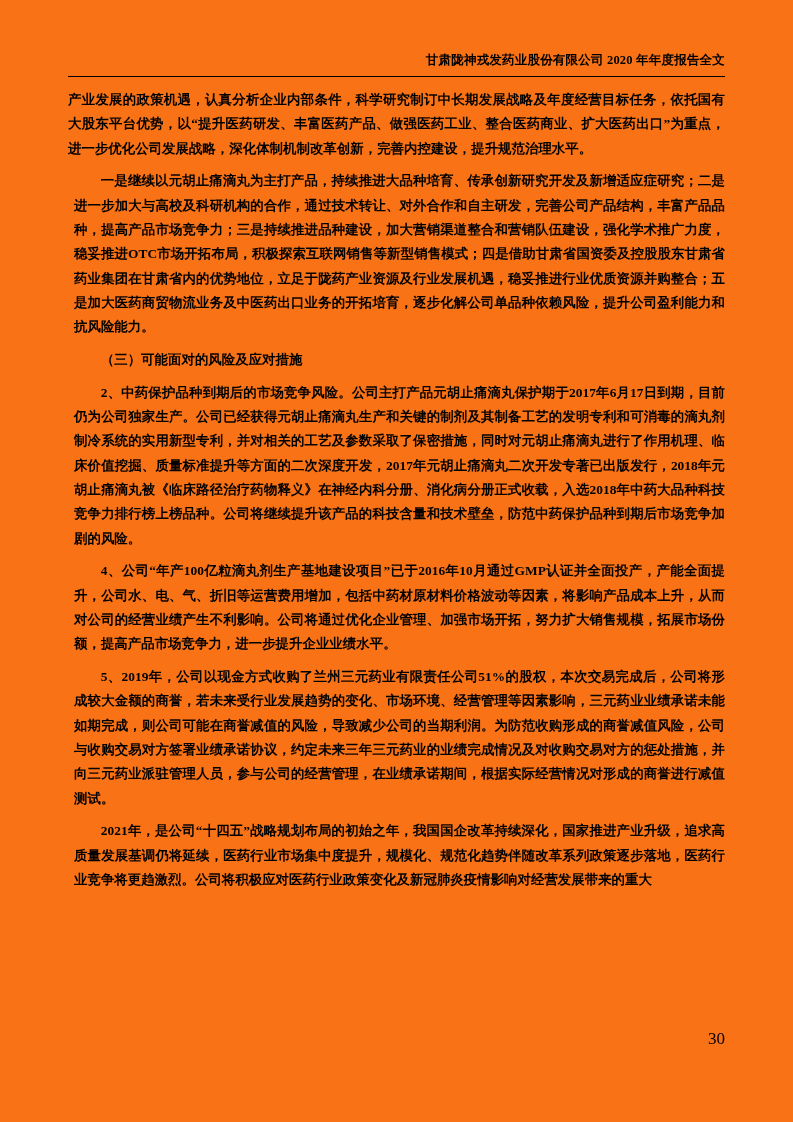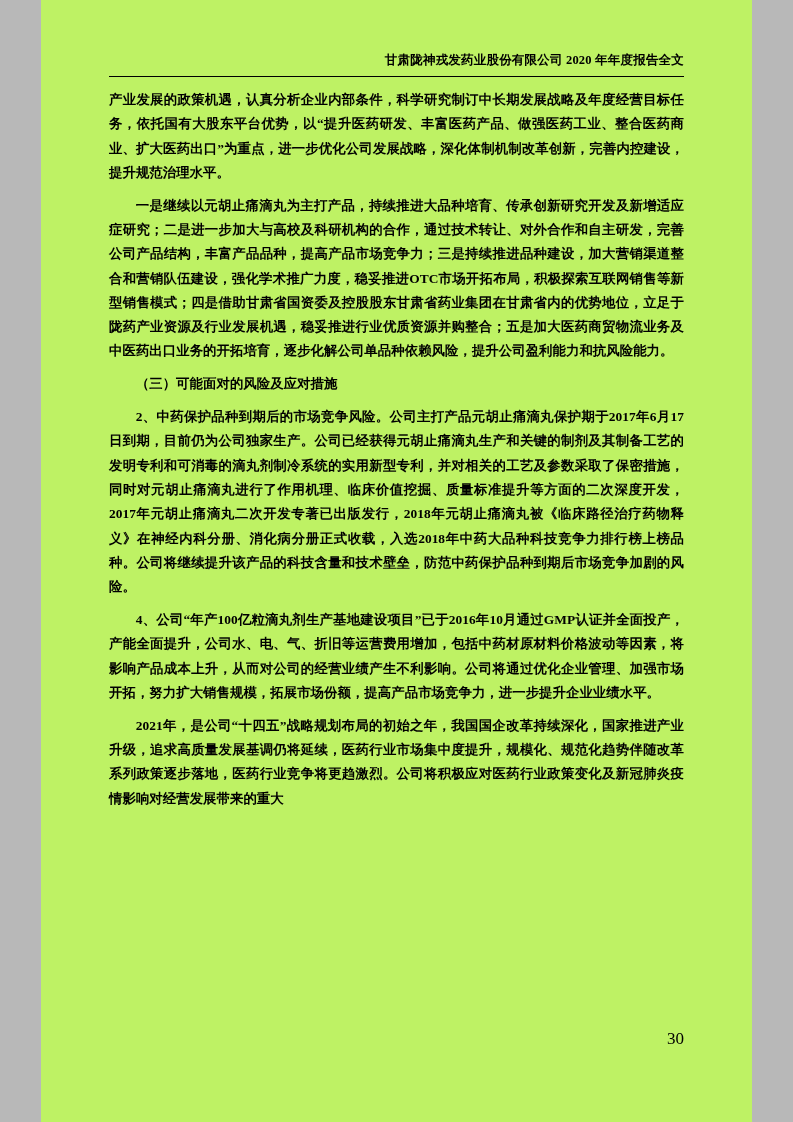--- a/index.html
+++ b/index.html
@@ -1,23 +1,23 @@
 <!DOCTYPE html>
 <html><head>
 <meta charset="utf-8">
 <style>
   html, body {
     margin: 0;
     padding: 0;
     background: #b8b8b8;
   }
   .page {
-    width: 711px;
+    width: 793px;
     height: 1122px;
-    background: #bef264;
+    background: #f97316;
     position: relative;
     box-sizing: border-box;
     margin: 0 auto;
     font-family: "Liberation Serif", "DejaVu Serif", serif;
     color: #000000;
     overflow: hidden;
   }
   .header {
     position: absolute;
     top: 52px;
@@ -48,20 +48,21 @@
     text-justify: inter-ideograph;
   }
   p.para {
     margin: 0 0 0.5px 0;
     text-indent: 0;
     letter-spacing: 0.05px;
     font-weight: bold;
   }
   p.indent2 {
     text-indent: 2em;
+    margin-left: 6px;
   }
   p.gap {
     margin-top: 8.5px;
   }
   .pagenum {
     position: absolute;
     bottom: 73px;
     right: 68px;
     font-size: 17px;
     font-family: "Liberation Serif", "DejaVu Serif", serif;
@@ -74,18 +75,19 @@
 
   <div class="header">甘肃陇神戎发药业股份有限公司 2020 年年度报告全文</div>
   <div class="header-rule"></div>
 
   <div class="content">
     <p class="para">产业发展的政策机遇，认真分析企业内部条件，科学研究制订中长期发展战略及年度经营目标任务，依托国有大股东平台优势，以“提升医药研发、丰富医药产品、做强医药工业、整合医药商业、扩大医药出口”为重点，进一步优化公司发展战略，深化体制机制改革创新，完善内控建设，提升规范治理水平。</p>
     <p class="para indent2 gap">一是继续以元胡止痛滴丸为主打产品，持续推进大品种培育、传承创新研究开发及新增适应症研究；二是进一步加大与高校及科研机构的合作，通过技术转让、对外合作和自主研发，完善公司产品结构，丰富产品品种，提高产品市场竞争力；三是持续推进品种建设，加大营销渠道整合和营销队伍建设，强化学术推广力度，稳妥推进OTC市场开拓布局，积极探索互联网销售等新型销售模式；四是借助甘肃省国资委及控股股东甘肃省药业集团在甘肃省内的优势地位，立足于陇药产业资源及行业发展机遇，稳妥推进行业优质资源并购整合；五是加大医药商贸物流业务及中医药出口业务的开拓培育，逐步化解公司单品种依赖风险，提升公司盈利能力和抗风险能力。</p>
     <p class="para indent2 gap">（三）可能面对的风险及应对措施</p>
     <p class="para indent2 gap">2、中药保护品种到期后的市场竞争风险。公司主打产品元胡止痛滴丸保护期于2017年6月17日到期，目前仍为公司独家生产。公司已经获得元胡止痛滴丸生产和关键的制剂及其制备工艺的发明专利和可消毒的滴丸剂制冷系统的实用新型专利，并对相关的工艺及参数采取了保密措施，同时对元胡止痛滴丸进行了作用机理、临床价值挖掘、质量标准提升等方面的二次深度开发，2017年元胡止痛滴丸二次开发专著已出版发行，2018年元胡止痛滴丸被《临床路径治疗药物释义》在神经内科分册、消化病分册正式收载，入选2018年中药大品种科技竞争力排行榜上榜品种。公司将继续提升该产品的科技含量和技术壁垒，防范中药保护品种到期后市场竞争加剧的风险。</p>
     <p class="para indent2 gap">4、公司“年产100亿粒滴丸剂生产基地建设项目”已于2016年10月通过GMP认证并全面投产，产能全面提升，公司水、电、气、折旧等运营费用增加，包括中药材原材料价格波动等因素，将影响产品成本上升，从而对公司的经营业绩产生不利影响。公司将通过优化企业管理、加强市场开拓，努力扩大销售规模，拓展市场份额，提高产品市场竞争力，进一步提升企业业绩水平。</p>
+    <p class="para indent2 gap">5、2019年，公司以现金方式收购了兰州三元药业有限责任公司51%的股权，本次交易完成后，公司将形成较大金额的商誉，若未来受行业发展趋势的变化、市场环境、经营管理等因素影响，三元药业业绩承诺未能如期完成，则公司可能在商誉减值的风险，导致减少公司的当期利润。为防范收购形成的商誉减值风险，公司与收购交易对方签署业绩承诺协议，约定未来三年三元药业的业绩完成情况及对收购交易对方的惩处措施，并向三元药业派驻管理人员，参与公司的经营管理，在业绩承诺期间，根据实际经营情况对形成的商誉进行减值测试。</p>
     <p class="para indent2 gap">2021年，是公司“十四五”战略规划布局的初始之年，我国国企改革持续深化，国家推进产业升级，追求高质量发展基调仍将延续，医药行业市场集中度提升，规模化、规范化趋势伴随改革系列政策逐步落地，医药行业竞争将更趋激烈。公司将积极应对医药行业政策变化及新冠肺炎疫情影响对经营发展带来的重大</p>
   </div>
 
   <div class="pagenum">30</div>
 
 </div>
 
 </body></html>

